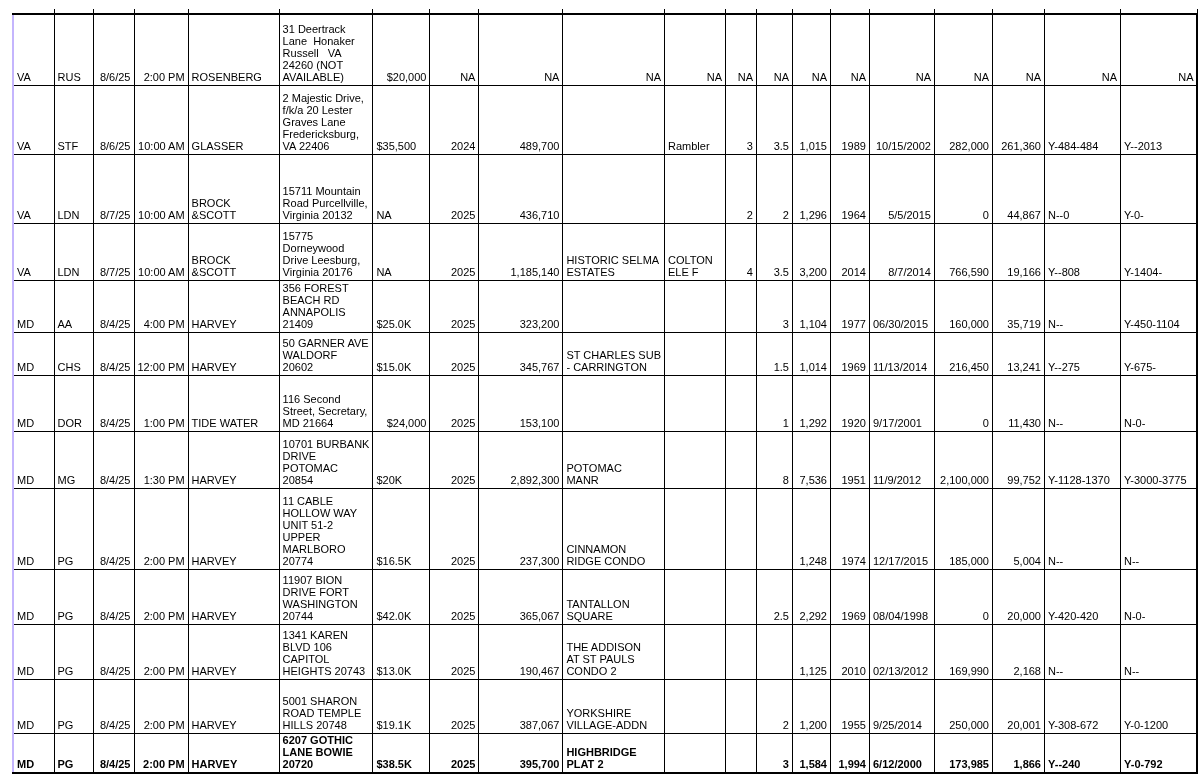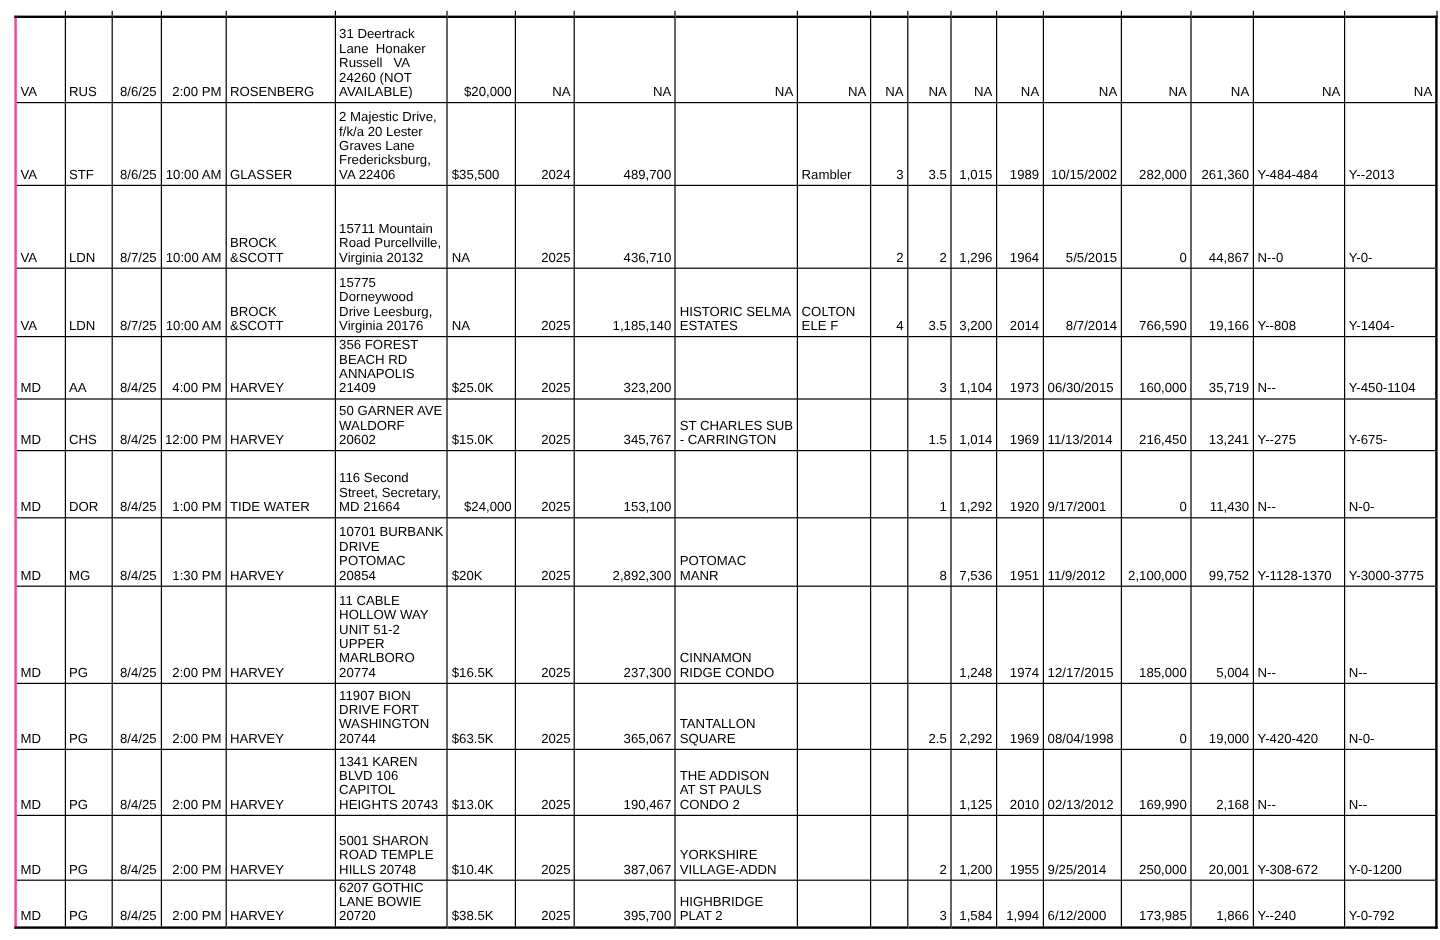--- a/index.html
+++ b/index.html
@@ -34,23 +34,23 @@
     vertical-align: bottom;
     padding: 0 3px 2px 3px;
     overflow: hidden;
     white-space: nowrap;
     background: #ffffff;
   }
   table.grid td.multi { white-space: pre; }
   table.grid td.a-l { text-align: left; }
   table.grid td.a-r { text-align: right; }
   
-  table.grid tr td:first-child  { border-left: 2px solid #ec4899; }
+  table.grid tr td:first-child  { border-left: 2px solid #c4b5fd; }
   table.grid tr td:last-child   { border-right: 2px solid #000; }
-  table.grid tr:last-child td   { border-bottom: 2px solid #000; }
+  table.grid tr:last-child td   { border-bottom: 2px solid #000; font-weight: bold; }
   table.grid tr.first-row td    { border-top: 2px solid #000; }
   
   table.grid tr.stub-row td {
     border-top: none;
     border-bottom: none;
     height: 4px;
     padding: 0;
   }
   table.grid tr.stub-row td:first-child { border-left: none; }
   table.grid tr.stub-row td:last-child  { border-right: 1px solid #000; }
@@ -221,21 +221,21 @@
 ANNAPOLIS
 21409</td>
           <td class="a-l">$25.0K</td>
           <td class="a-r">2025</td>
           <td class="a-r">323,200</td>
           <td class="a-l"></td>
           <td class="a-l"></td>
           <td class="a-r"></td>
           <td class="a-r">3</td>
           <td class="a-r">1,104</td>
-          <td class="a-r">1973</td>
+          <td class="a-r">1977</td>
           <td class="a-l">06/30/2015</td>
           <td class="a-r">160,000</td>
           <td class="a-r">35,719</td>
           <td class="a-l">N--</td>
           <td class="a-l">Y-450-1104</td>
         </tr>
         <tr style="height: 43px;">
           <td class="a-l">MD</td>
           <td class="a-l">CHS</td>
           <td class="a-r">8/4/25</td>
@@ -341,33 +341,33 @@
         <tr style="height: 55px;">
           <td class="a-l">MD</td>
           <td class="a-l">PG</td>
           <td class="a-r">8/4/25</td>
           <td class="a-r">2:00 PM</td>
           <td class="a-l">HARVEY</td>
           <td class="a-l multi">11907 BION
 DRIVE FORT
 WASHINGTON
 20744</td>
-          <td class="a-l">$63.5K</td>
+          <td class="a-l">$42.0K</td>
           <td class="a-r">2025</td>
           <td class="a-r">365,067</td>
           <td class="a-l multi">TANTALLON
 SQUARE</td>
           <td class="a-l"></td>
           <td class="a-r"></td>
           <td class="a-r">2.5</td>
           <td class="a-r">2,292</td>
           <td class="a-r">1969</td>
           <td class="a-l">08/04/1998</td>
           <td class="a-r">0</td>
-          <td class="a-r">19,000</td>
+          <td class="a-r">20,000</td>
           <td class="a-l">Y-420-420</td>
           <td class="a-l">N-0-</td>
         </tr>
         <tr style="height: 55px;">
           <td class="a-l">MD</td>
           <td class="a-l">PG</td>
           <td class="a-r">8/4/25</td>
           <td class="a-r">2:00 PM</td>
           <td class="a-l">HARVEY</td>
           <td class="a-l multi">1341 KAREN
@@ -393,21 +393,21 @@
         </tr>
         <tr style="height: 54px;">
           <td class="a-l">MD</td>
           <td class="a-l">PG</td>
           <td class="a-r">8/4/25</td>
           <td class="a-r">2:00 PM</td>
           <td class="a-l">HARVEY</td>
           <td class="a-l multi">5001 SHARON
 ROAD TEMPLE
 HILLS 20748</td>
-          <td class="a-l">$10.4K</td>
+          <td class="a-l">$19.1K</td>
           <td class="a-r">2025</td>
           <td class="a-r">387,067</td>
           <td class="a-l multi">YORKSHIRE
 VILLAGE-ADDN</td>
           <td class="a-l"></td>
           <td class="a-r"></td>
           <td class="a-r">2</td>
           <td class="a-r">1,200</td>
           <td class="a-r">1955</td>
           <td class="a-l">9/25/2014</td>

